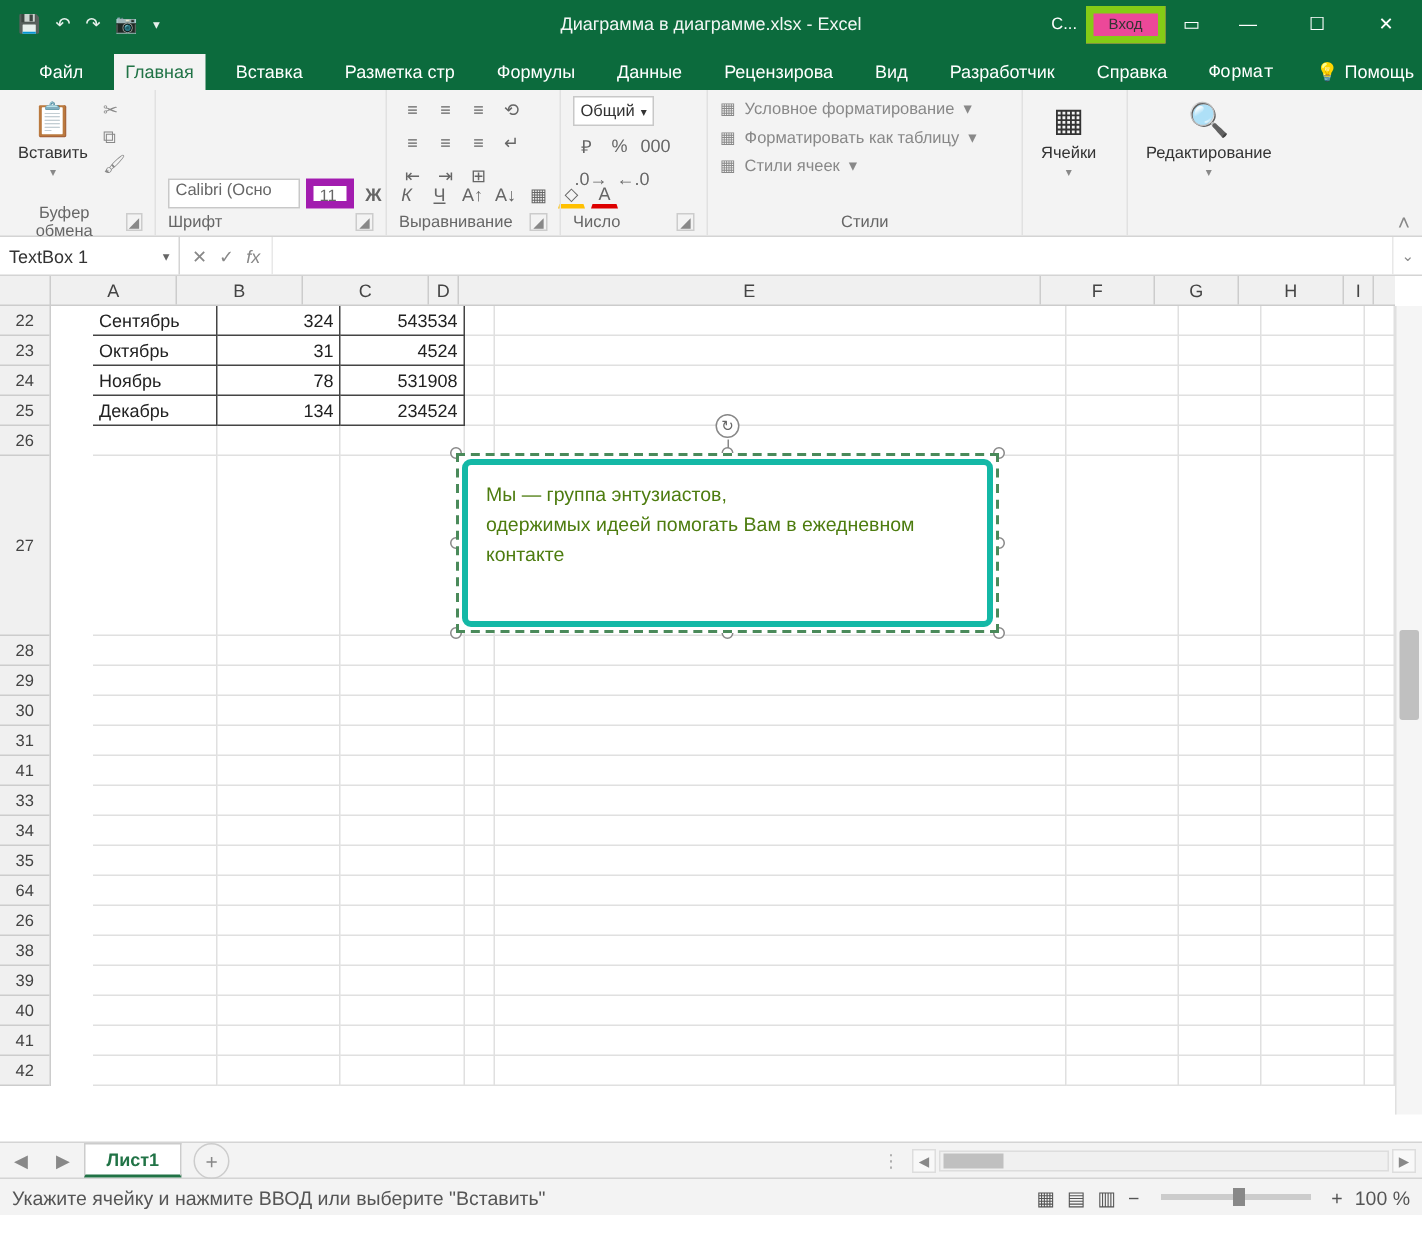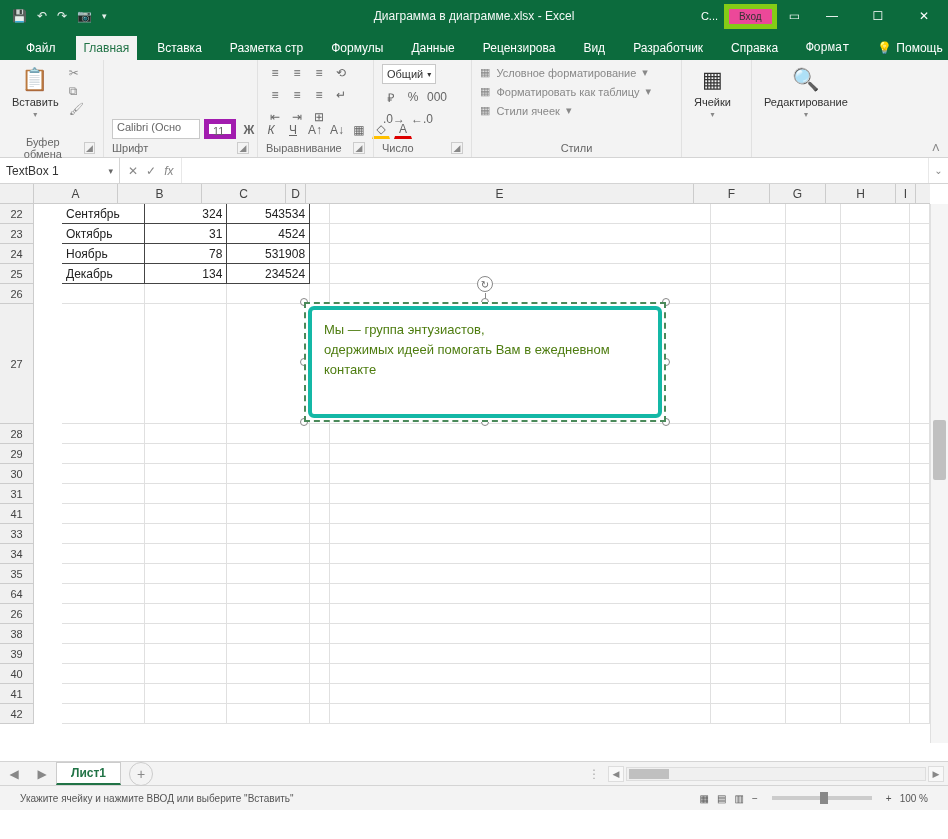--- a/index.html
+++ b/index.html
@@ -78,21 +78,21 @@
 .sheettabs { height:24px; background:#f3f3f3; border-bottom:1px solid #d4d4d4; display:flex; align-items:center; font-size:12px;}
 .sheettabs .navbtn{ width:28px; text-align:center; color:#888;}
 .stab { padding:3px 14px; border:1px solid #ccc; border-bottom:2px solid #217346; background:#fff; color:#217346; font-weight:600;}
 .addsheet{ width:24px;height:24px; margin-left:8px; border:1px solid #ccc; border-radius:50%; display:flex;align-items:center;justify-content:center; color:#888; font-size:14px;}
 .sheettabs .hscroll{ margin-left:auto; display:flex; align-items:center; gap:2px; padding-right:4px;}
 .hscroll .track{ width:300px; height:14px; background:#f0f0f0; border:1px solid #ddd; position:relative;}
 .hscroll .hthumb{ position:absolute; left:2px; top:1px; bottom:1px; width:40px; background:#c0c0c0;}
 .hscroll .arrow{ width:16px;height:16px; border:1px solid #ddd; display:flex;align-items:center;justify-content:center; color:#888; font-size:9px; background:#f8f8f8;}
 
 
-.statusbar { height:24px; background:#f3f3f3; display:flex; align-items:center; font-size:10px; color:#555; padding:0 20px; }
+.statusbar { height:24px; background:#f3f3f3; display:flex; align-items:center; font-size:13px; color:#555; padding:0 8px; }
 .statusbar .views{ margin-left:auto; display:flex; gap:8px; align-items:center;}
 .zoom-slider{ width:100px; height:4px; background:#ccc; position:relative; margin:0 6px;}
 .zoom-slider .zthumb{ position:absolute; left:48%; top:-4px; width:8px; height:12px; background:#888;}
 </style>
 </head>
 <body>
 
 <div class="titlebar">
   <div class="qat">
     <span>💾</span>

